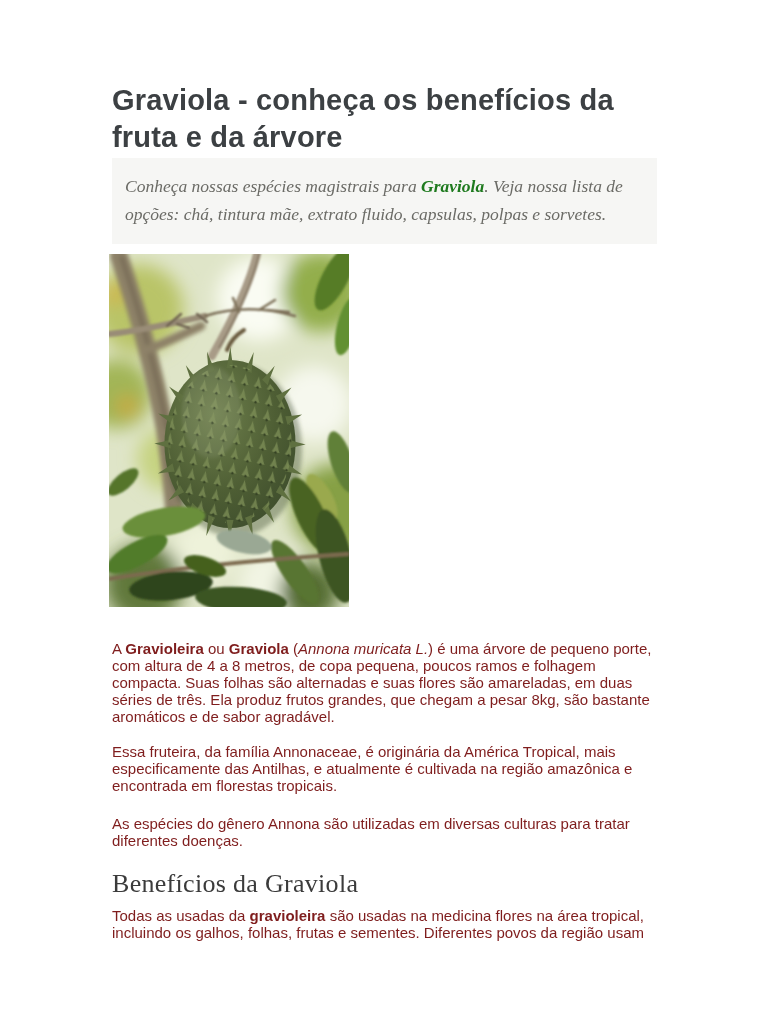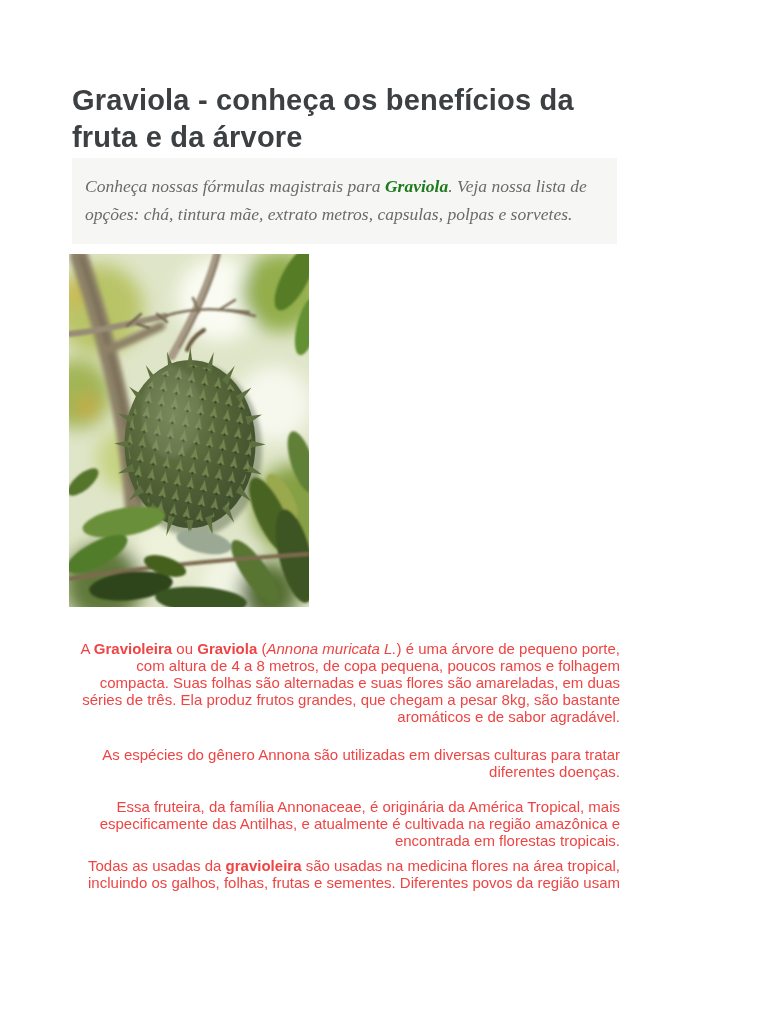--- a/index.html
+++ b/index.html
@@ -1,21 +1,21 @@
 <!DOCTYPE html>
 <html><head>
 <meta charset="utf-8">
 <style>
   html,body{margin:0;padding:0;}
   body{
     width:768px;height:1024px;overflow:hidden;background:#ffffff;
     font-family:"Liberation Sans", sans-serif;
   }
   .content{
-    position:relative;width:545px;margin-left:72px;padding-top:82px;
+    position:relative;width:545px;margin-left:112px;padding-top:82px;
   }
   h1.title{
     margin:0;width:560px;
     font-size:29px;line-height:37px;font-weight:700;
     color:#3c4043;letter-spacing:0.2px;
   }
   .intro-box{
     background:#f6f6f4;margin-top:2px;padding:14px 14px 16px 13px;
   }
   p.intro{
@@ -25,21 +25,21 @@
   }
   a.intro-link{
     color:#1e7a1e;font-weight:700;text-decoration:none;cursor:pointer;
   }
   figure.photo{
     margin:10px 0 0 -3px;width:240px;height:353px;line-height:0;
   }
   figure.photo svg{display:block;}
   p.body{
     width:548px;margin:0;
-    font-size:15px;line-height:17px;color:#ef4444;text-align:right;
+    font-size:15px;line-height:17px;color:#7f1d1d;
   }
   p.body.p1{margin-top:33px;}
   p.body.p2{margin-top:18px;}
   p.body.p3{margin-top:21px;}
   p.body.p4{margin-top:8px;}
   .b{font-weight:700;}
   .i{font-style:italic;}
   h2.section{
     margin:20px 0 0;
     font-family:"Liberation Serif", serif;font-weight:400;
@@ -47,21 +47,21 @@
   }
 </style>
 </head>
 <body>
 
 <main class="content">
 
   <h1 class="title">Graviola - conheça os benefícios da fruta e da árvore</h1>
 
   <div class="intro-box">
-    <p class="intro"><span>Conheça nossas fórmulas magistrais para </span><a class="intro-link">Graviola</a><span>. Veja nossa lista de opções: chá, tintura mãe, extrato metros, capsulas, polpas e sorvetes.</span></p>
+    <p class="intro"><span>Conheça nossas espécies magistrais para </span><a class="intro-link">Graviola</a><span>. Veja nossa lista de opções: chá, tintura mãe, extrato fluido, capsulas, polpas e sorvetes.</span></p>
   </div>
 
   <figure class="photo">
     <svg width="240" height="353" viewBox="0 0 240 353" xmlns="http://www.w3.org/2000/svg" role="img" aria-label="Graviola (soursop) fruit hanging from a branch among green leaves">
       <defs>
         <filter id="b9" x="-40%" y="-40%" width="180%" height="180%">
             <feGaussianBlur stdDeviation="9"></feGaussianBlur>
           </filter>
         <filter id="b3" x="-40%" y="-40%" width="180%" height="180%">
             <feGaussianBlur stdDeviation="2.2"></feGaussianBlur>
@@ -160,20 +160,21 @@
         <ellipse cx="62" cy="332" rx="42" ry="14" fill="#2f451d" transform="rotate(-6 62 332)"></ellipse>
         <ellipse cx="132" cy="346" rx="46" ry="13" fill="#3a5423" transform="rotate(4 132 346)"></ellipse>
         <ellipse cx="14" cy="228" rx="19" ry="8" fill="#55742c" transform="rotate(-40 14 228)"></ellipse>
         <ellipse cx="96" cy="312" rx="22" ry="9" fill="#44601f" transform="rotate(18 96 312)"></ellipse>
       </g>
     </svg>
   </figure>
 
   <p class="body p1"><span>A </span><span class="b">Gravioleira</span><span> ou </span><span class="b">Graviola</span><span> (</span><span class="i">Annona muricata L.</span><span>) é uma árvore de pequeno porte, com altura de 4 a 8 metros, de copa pequena, poucos ramos e folhagem compacta. Suas folhas são alternadas e suas flores são amareladas, em duas séries de três. Ela produz frutos grandes, que chegam a pesar 8kg, são bastante aromáticos e de sabor agradável.</span></p>
 
+  <p class="body p2">Essa fruteira, da família Annonaceae, é originária da América Tropical, mais especificamente das Antilhas, e atualmente é cultivada na região amazônica e encontrada em florestas tropicais.</p>
+
   <p class="body p3">As espécies do gênero Annona são utilizadas em diversas culturas para tratar diferentes doenças.</p>
 
-  <p class="body p2">Essa fruteira, da família Annonaceae, é originária da América Tropical, mais especificamente das Antilhas, e atualmente é cultivada na região amazônica e encontrada em florestas tropicais.</p>
-
+  <h2 class="section">Benefícios da Graviola</h2>
 
   <p class="body p4"><span>Todas as usadas da </span><span class="b">gravioleira</span><span> são usadas na medicina flores na área tropical, incluindo os galhos, folhas, frutas e sementes. Diferentes povos da região usam</span></p>
 
 </main>
 
 </body></html>

